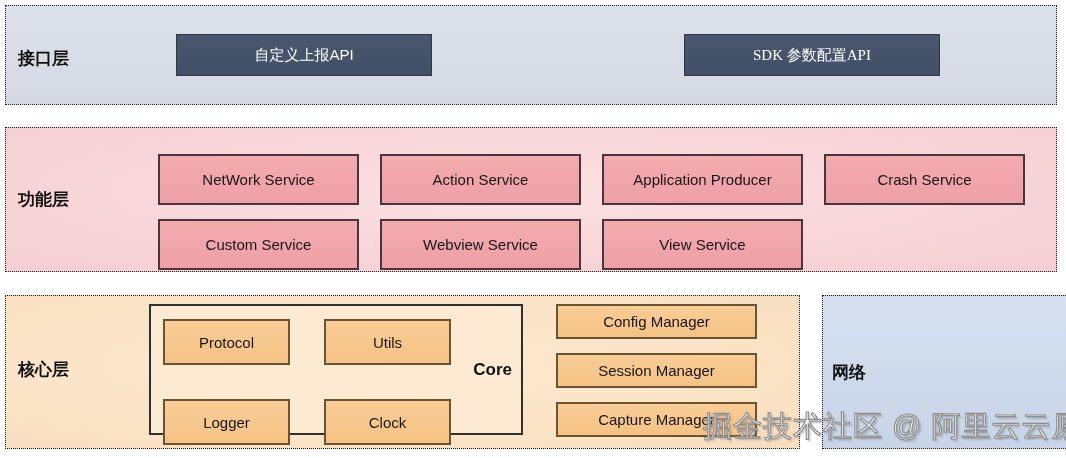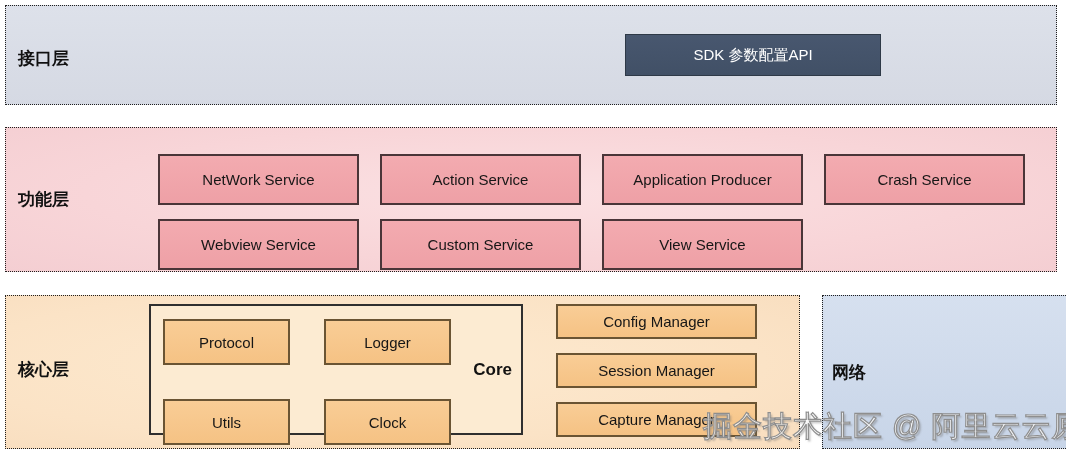--- a/index.html
+++ b/index.html
@@ -54,21 +54,21 @@
     border: 1px solid #2e3947;
     color: #ffffff;
     font-size: 15px;
     display: flex;
     align-items: center;
     justify-content: center;
     box-sizing: border-box;
     white-space: nowrap;
   }
   .api-box-1 { left: 170px; }
-  .api-box-2 { left: 619px; }
+  .api-box-2 { left: 678px; font-family: Liberation Serif, serif; }
 
   .services {
     position: absolute;
     left: 152px;
     top: 26px;
     display: grid;
     grid-template-columns: repeat(4, 201px);
     column-gap: 21px;
     row-gap: 14px;
   }
@@ -176,43 +176,44 @@
     text-shadow: 2px 2px 2px rgba(110, 110, 110, 0.45);
   }
 </style>
 </head>
 <body>
 
 <div class="canvas">
 
   <section class="panel panel-interface">
     <div class="layer-label">接口层</div>
+    <div class="api-box api-box-1">自定义上报API</div>
     <div class="api-box api-box-2">SDK 参数配置API</div>
   </section>
 
   <section class="panel panel-function">
     <div class="layer-label">功能层</div>
     <div class="services">
       <div class="service-box">NetWork Service</div>
       <div class="service-box">Action Service</div>
       <div class="service-box">Application Producer</div>
       <div class="service-box">Crash Service</div>
+      <div class="service-box">Custom Service</div>
       <div class="service-box">Webview Service</div>
-      <div class="service-box">Custom Service</div>
       <div class="service-box">View Service</div>
     </div>
   </section>
 
   <section class="panel panel-core">
     <div class="layer-label">核心层</div>
     <div class="core-box">
       <div class="core-modules">
         <div class="module-box">Protocol</div>
+        <div class="module-box">Utils</div>
         <div class="module-box">Logger</div>
-        <div class="module-box">Utils</div>
         <div class="module-box">Clock</div>
       </div>
       <div class="core-title">Core</div>
     </div>
     <div class="managers">
       <div class="manager-box">Config Manager</div>
       <div class="manager-box">Session Manager</div>
       <div class="manager-box">Capture Manager</div>
     </div>
   </section>

